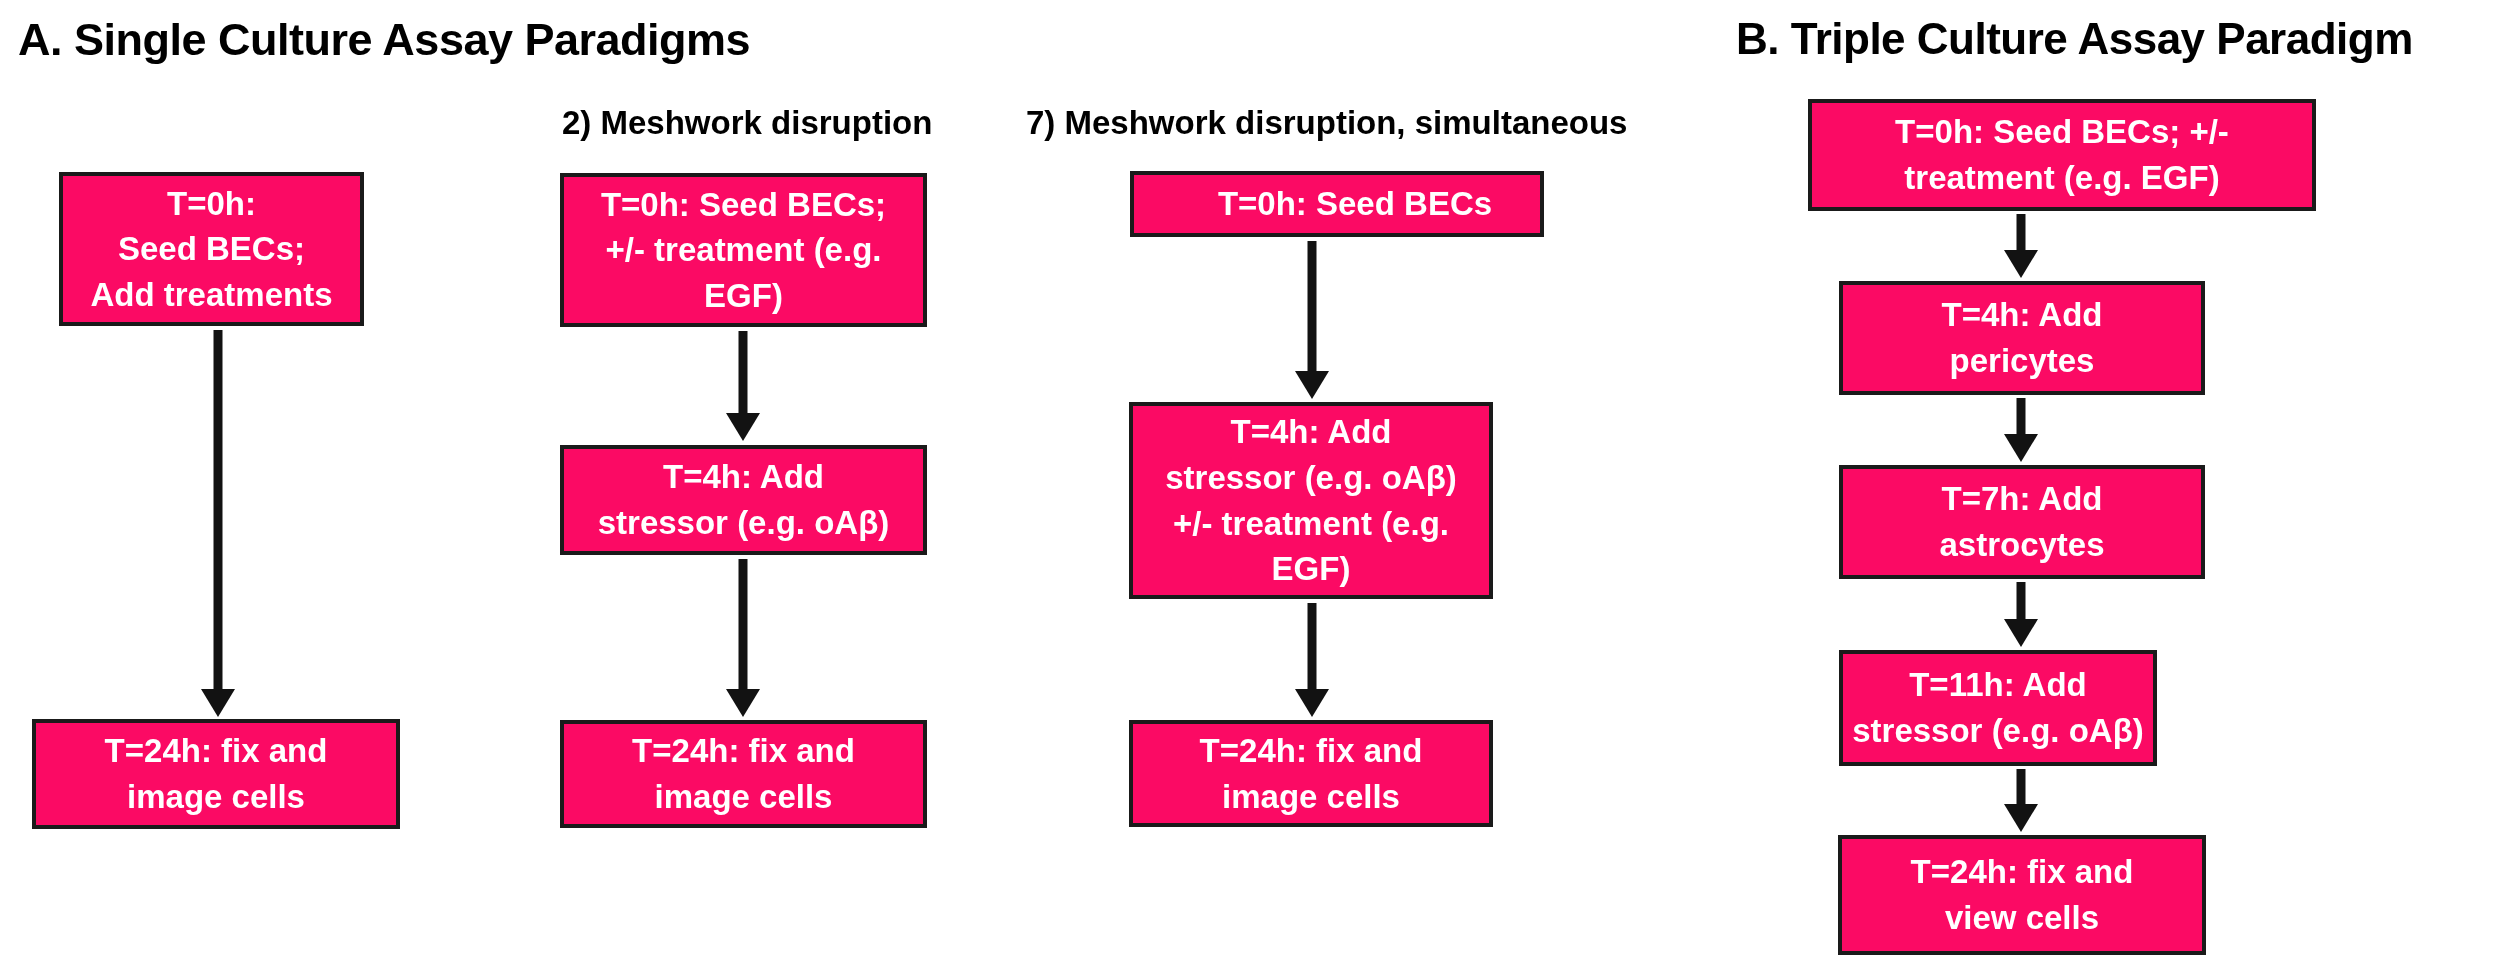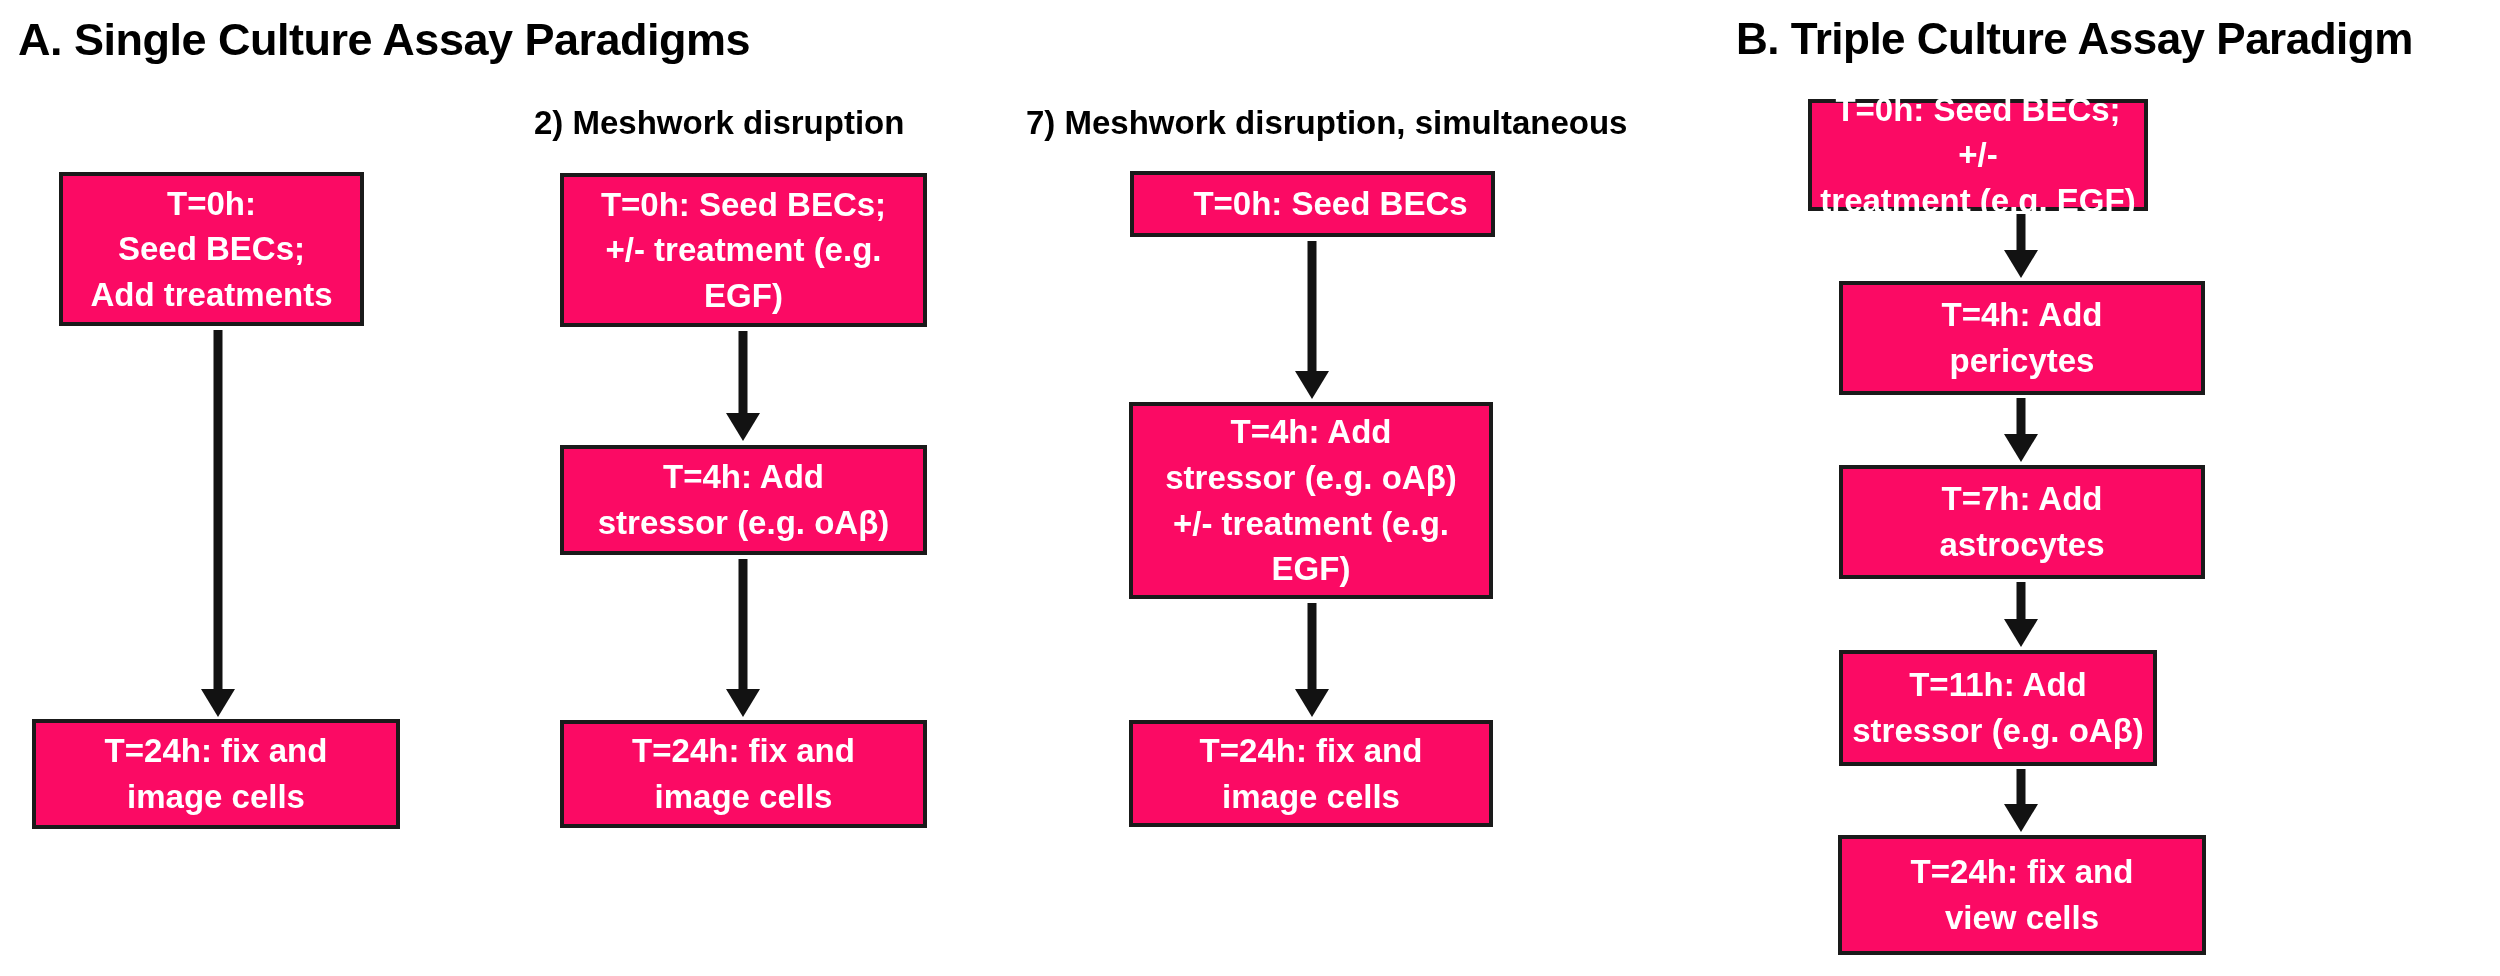--- a/index.html
+++ b/index.html
@@ -50,21 +50,21 @@
   }
 </style>
 </head>
 <body>
 
 <div class="figure">
 
   <div class="sec-title" style="left:18px;top:14px;">A. Single Culture Assay Paradigms</div>
   <div class="sec-title" style="left:1736px;top:14px;font-size:44px;">B. Triple Culture Assay Paradigm</div>
 
-  <div class="col-header" style="left:534px;top:104px;">2) Meshwork disruption</div>
+  <div class="col-header" style="left:562px;top:104px;">2) Meshwork disruption</div>
   <div class="col-header" style="left:1026px;top:104px;">7) Meshwork disruption, simultaneous</div>
 
   <div class="step-box" style="left:59px;top:172px;width:305px;height:154px;">T=0h:
 Seed BECs;
 Add treatments</div>
   <div class="arrow" style="left:201px;top:330px;height:387px;">
     <div class="stem"></div>
     <div class="head"></div>
   </div>
   <div class="step-box" style="left:32px;top:719px;width:368px;height:110px;">T=24h: fix and
@@ -79,37 +79,37 @@
   </div>
   <div class="step-box" style="left:560px;top:445px;width:367px;height:110px;">T=4h: Add
 stressor (e.g. oAβ)</div>
   <div class="arrow" style="left:726px;top:559px;height:158px;">
     <div class="stem"></div>
     <div class="head"></div>
   </div>
   <div class="step-box" style="left:560px;top:720px;width:367px;height:108px;">T=24h: fix and
 image cells</div>
 
-  <div class="step-box" style="left:1130px;top:171px;width:365px;height:66px;padding-left:36px;">T=0h: Seed BECs</div>
+  <div class="step-box" style="left:1130px;top:171px;width:414px;height:66px;padding-left:36px;">T=0h: Seed BECs</div>
   <div class="arrow" style="left:1295px;top:241px;height:158px;">
     <div class="stem"></div>
     <div class="head"></div>
   </div>
   <div class="step-box" style="left:1129px;top:402px;width:364px;height:197px;">T=4h: Add
 stressor (e.g. oAβ)
 +/- treatment (e.g.
 EGF)</div>
   <div class="arrow" style="left:1295px;top:603px;height:114px;">
     <div class="stem"></div>
     <div class="head"></div>
   </div>
   <div class="step-box" style="left:1129px;top:720px;width:364px;height:107px;">T=24h: fix and
 image cells</div>
 
-  <div class="step-box" style="left:1808px;top:99px;width:340px;height:112px;">T=0h: Seed BECs; +/-
+  <div class="step-box" style="left:1808px;top:99px;width:508px;height:112px;">T=0h: Seed BECs; +/-
 treatment (e.g. EGF)</div>
   <div class="arrow" style="left:2004px;top:214px;height:64px;">
     <div class="stem"></div>
     <div class="head"></div>
   </div>
   <div class="step-box" style="left:1839px;top:281px;width:366px;height:114px;">T=4h: Add
 pericytes</div>
   <div class="arrow" style="left:2004px;top:398px;height:64px;">
     <div class="stem"></div>
     <div class="head"></div>

